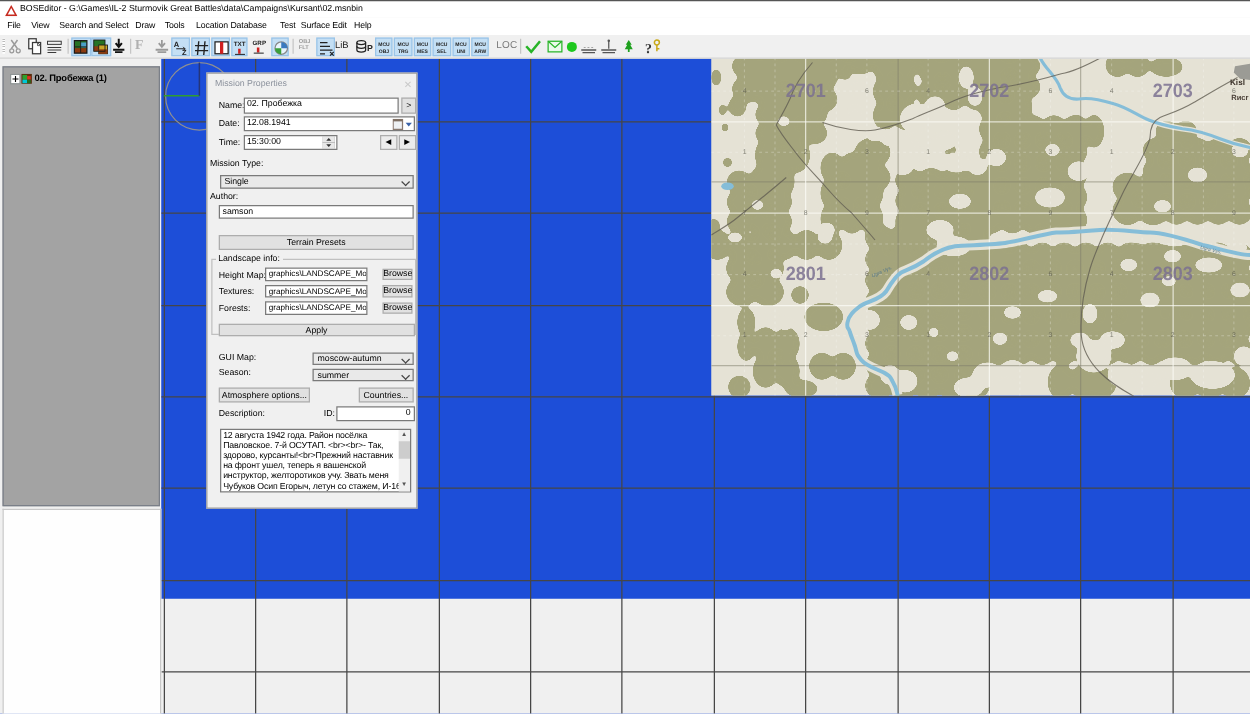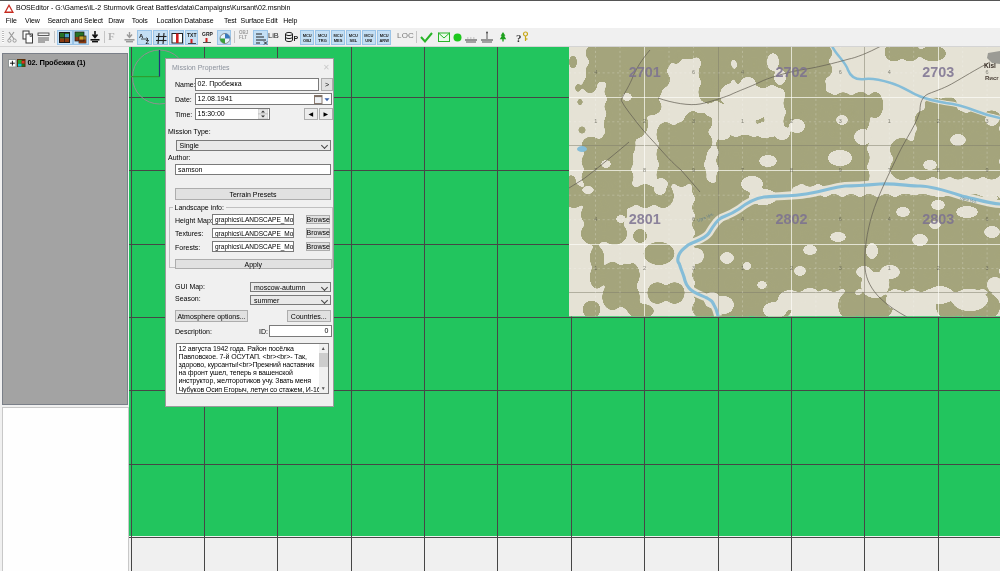--- a/index.html
+++ b/index.html
@@ -10,21 +10,21 @@
 #titlebar { left:0; top:0; width:1000px; height:14px; background:#fff; border-top:1px solid #555; }
 #titlebar .txt { position:absolute; left:16px; top:3px; font-size:7px; color:#000; white-space:nowrap; }
 #menubar { left:0; top:14px; width:1000px; height:14px; background:#fff; }
 .menuitem { position:absolute; top:3.3px; font-size:7px; letter-spacing:-0.1px; color:#000; white-space:nowrap; }
 #toolbar { left:0; top:28px; width:1000px; height:18.5px; background:#f0f0f0; border-bottom:1px solid #d4d4d4; }
 .tsep { position:absolute; top:3px; width:1px; height:12px; background:#c5c5c5; }
 
 #treepanel { left:1.5px; top:53px; width:126px; height:351.5px; background:#a3a3a3; border:1px solid #7a7f88; }
 #botpanel { left:1.5px; top:407px; width:127px; height:164px; background:#fefefe; border:1px solid #c8c8c8; border-bottom:none;}
 
-#canvas { left:129px; top:46px; width:871px; height:490px; background:#22c55e;text-decoration:underline; }
+#canvas { left:129px; top:46px; width:871px; height:433px; background:#1d4ed8;text-decoration:underline; }
 
 #dialog { left:165px; top:57.5px; width:168.5px; height:349px; background:#f0f0f0; border:1px solid #9b9b9b; font-size:7px; }
 #dialog .lbl { position:absolute; color:#000; font-size:7px; white-space:nowrap; }
 #dialog .inp { position:absolute; background:#fff; border:1px solid #7a7a7a; font-size:7px; color:#000; padding-left:2px; white-space:nowrap; overflow:hidden; line-height:10.5px; }
 #dialog .btn { position:absolute; background:#e1e1e1; border:1px solid #adadad; text-align:center; font-size:7px; color:#000; white-space:nowrap; }
 #dialog .sel { position:absolute; background:#e9e9e9; border:1px solid #7a7a7a; font-size:7px; color:#000; padding-left:3px; line-height:9.5px; }
 .chev { position:absolute; right:3px; top:2px; width:5px; height:5px; border-left:1px solid #444; border-bottom:1px solid #444; transform:rotate(-45deg); }
 </style>
 </head>
 <body>

